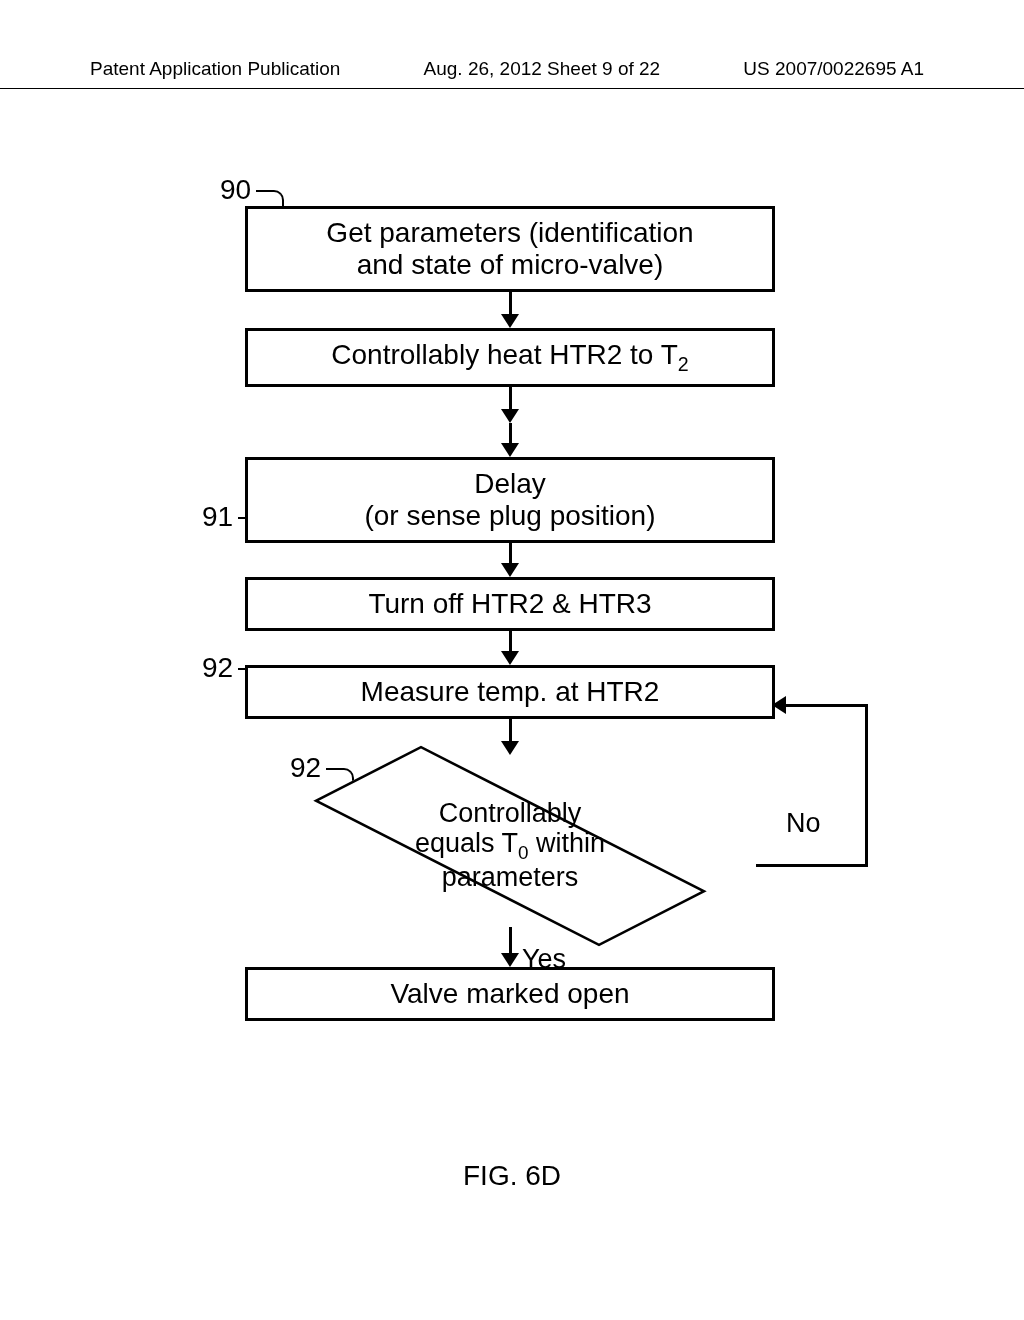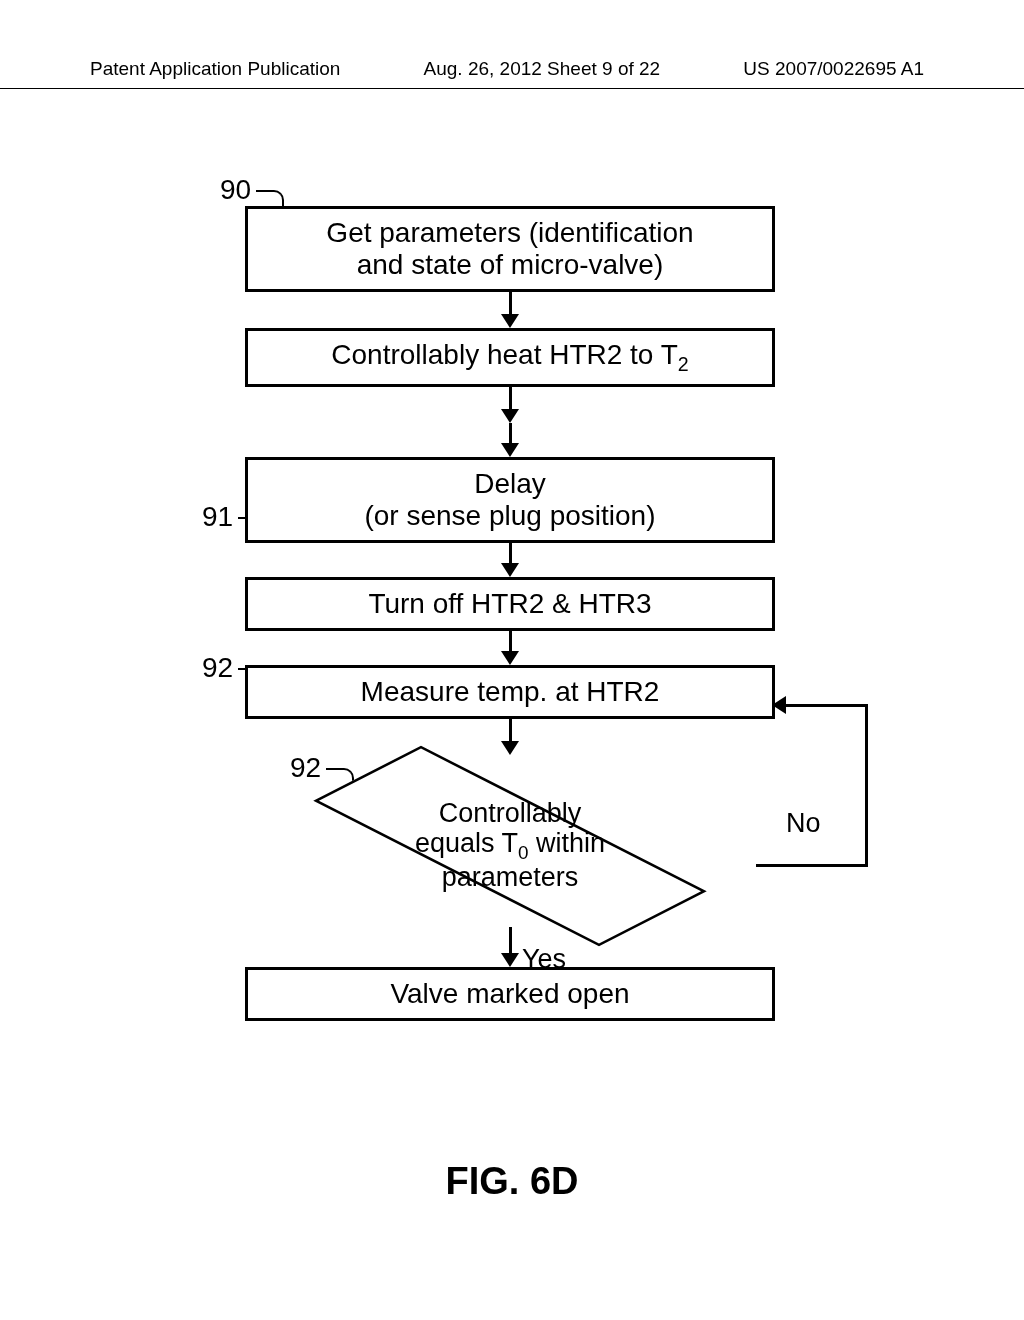--- a/index.html
+++ b/index.html
@@ -106,22 +106,22 @@
     position: absolute;
     font-size: 27px;
     font-weight: 500;
   }
 
   .fig-label {
     position: absolute;
     left: 50%;
     transform: translateX(-50%);
     top: 1160px;
-    font-size: 38px;
-    font-weight: bold;
+    font-size: 28px;
+    font-weight: normal;
   }
 
   .sub { font-size: 0.7em; vertical-align: sub; }
 
   .feedback {
     position: absolute;
     z-index: 0;
   }
   .feedback .h1 { position:absolute; height:3px; background:#000; }
   .feedback .v1 { position:absolute; width:3px; background:#000; }

